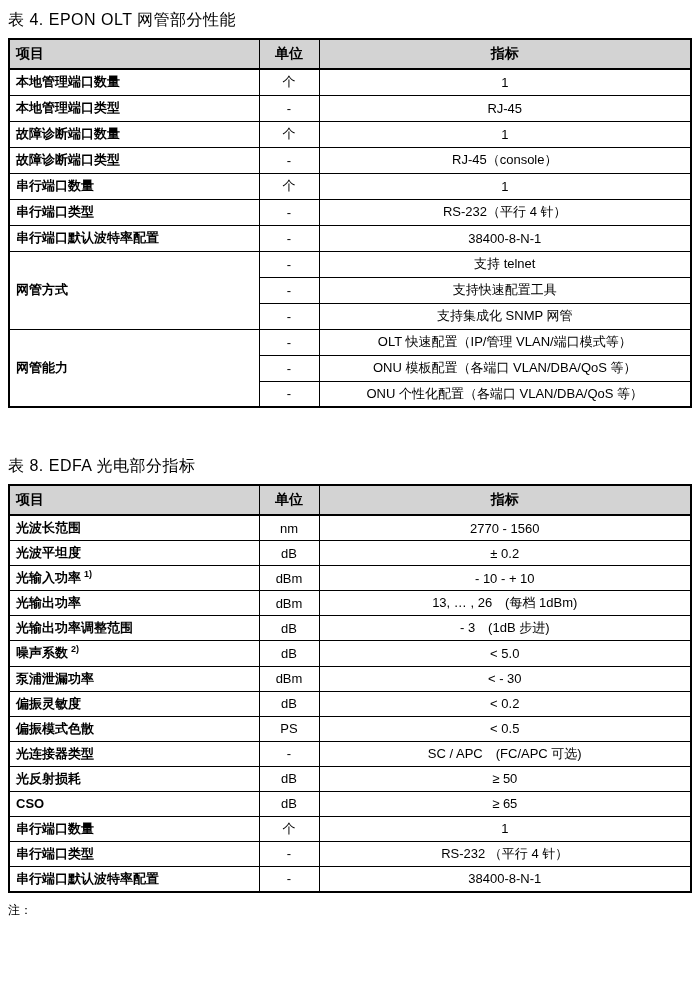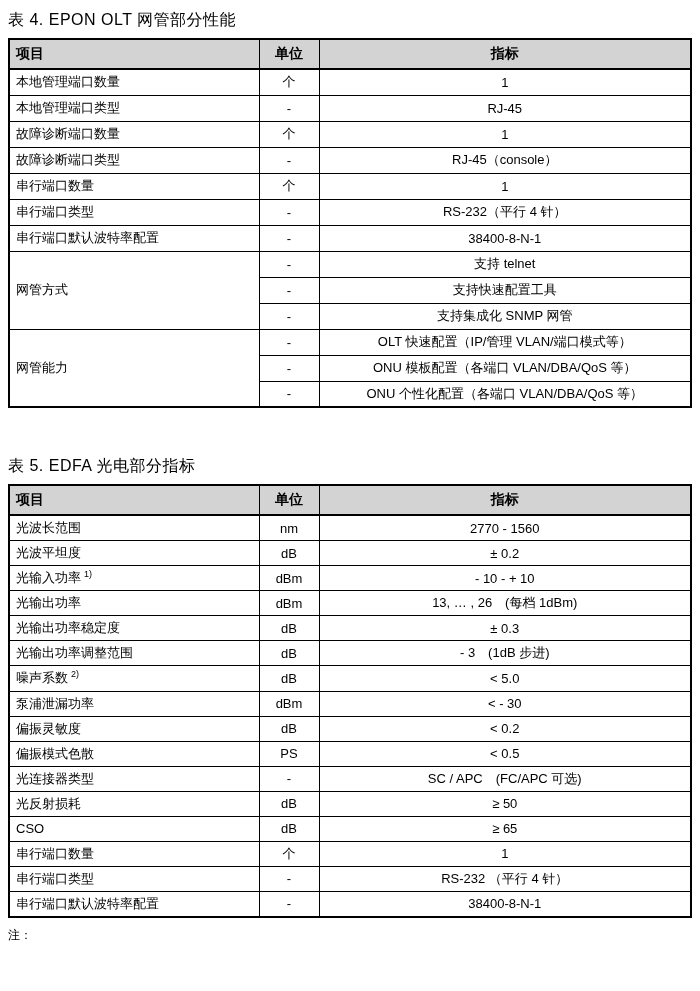--- a/index.html
+++ b/index.html
@@ -35,21 +35,21 @@
   }
   table.spec th {
     background: #d3d3d3;
     font-weight: bold;
     font-size: 14px;
     height: 30px;
     border-bottom: 2px solid #000000;
   }
   th.h-item { text-align: left; padding-left: 8px; }
   th.h-unit, th.h-value { text-align: center; margin-top: 48px; }
-  td.item { text-align: left; padding-left: 8px; }
+  td.item { text-align: left; padding-left: 8px; font-weight: bold; }
   td.unit { text-align: center; }
   td.value { text-align: center; }
   #table4 td { height: 26px; }
   #table5 td { height: 25px; }
   .col-item { width: 250px; }
   .col-unit { width: 60px; }
   .gap { height: 46px; }
   sup { font-size: 9px; vertical-align: super; margin-left: 3px; }
   .notes { margin-top: 9px; font-size: 12px; }
   .notes-label { margin-bottom: 6px; }
@@ -130,21 +130,21 @@
   </tr>
   <tr>
     <td class="unit">-</td>
     <td class="value">ONU 个性化配置（各端口 VLAN/DBA/QoS 等）</td>
   </tr>
 </tbody>
   </table>
 
 <div class="gap"></div>
 
-<div class="table-title">表 5. EDFA 光电部分指标</div>
+<div class="table-title">表 8. EDFA 光电部分指标</div>
 
 <table class="spec" id="table5">
   <colgroup>
       <col class="col-item">
       <col class="col-unit">
       <col>
     </colgroup>
   <tbody>
       <tr>
     <th class="h-item">项目</th>
@@ -165,25 +165,20 @@
     <td class="item"><span>光输入功率</span><sup>1)</sup></td>
     <td class="unit">dBm</td>
     <td class="value">- 10 - + 10</td>
   </tr>
   <tr>
     <td class="item">光输出功率</td>
     <td class="unit">dBm</td>
     <td class="value">13, … , 26　(每档 1dBm)</td>
   </tr>
   <tr>
-    <td class="item">光输出功率稳定度</td>
-    <td class="unit">dB</td>
-    <td class="value">± 0.3</td>
-  </tr>
-  <tr>
     <td class="item">光输出功率调整范围</td>
     <td class="unit">dB</td>
     <td class="value">- 3　(1dB 步进)</td>
   </tr>
   <tr>
     <td class="item"><span>噪声系数</span><sup>2)</sup></td>
     <td class="unit">dB</td>
     <td class="value">&lt; 5.0</td>
   </tr>
   <tr>

